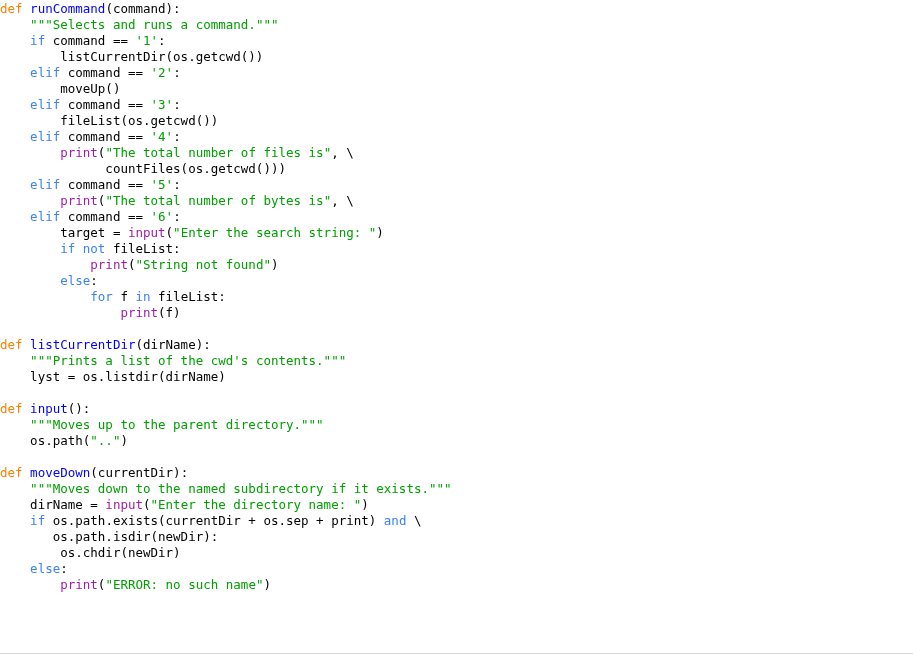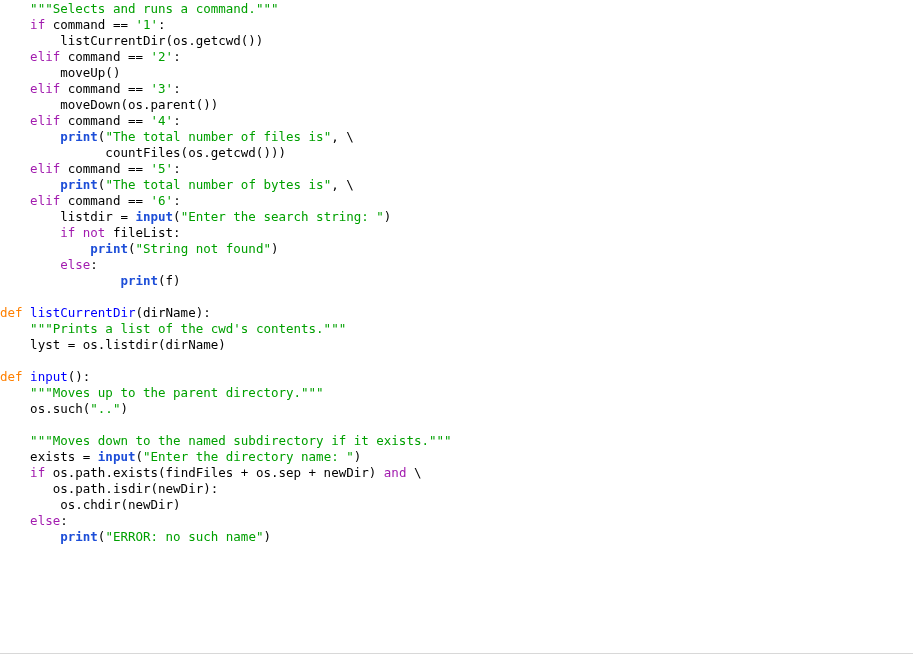--- a/index.html
+++ b/index.html
@@ -31,72 +31,75 @@
     letter-spacing: 0px;
     padding-left: 0px;
   }
   .code-line:first-child {
     margin-top: 1px;
   }
   .tok {
     white-space: pre;
   }
   
-  .t-kw      { color: #a21caf; }
+  .t-kw      { color: #3b82f6; }
   .t-def     { color: #ff8000; }
   .t-fname   { color: #0000ff; }
-  .t-builtin { color: #1d4ed8; font-weight: bold; }
+  .t-builtin { color: #a21caf; }
   .t-str     { color: #00a000; }
   .t-doc     { color: #00a000; }
   .t-plain   { color: #000000; }
   .t-op      { color: #000000; }
 
   #bottom-rule {
     position: absolute;
     left: 0;
     top: 652px;
     width: 913px;
     height: 1px;
     background: #d8d8d8;
   }
 </style>
 </head>
 <body>
 
 <div id="code-listing">
   <div id="code-body">
+      <div class="code-line"><span class="tok t-def">def</span><span class="tok t-plain"> </span><span class="tok t-fname">runCommand</span><span class="tok t-plain">(command):</span></div>
       <div class="code-line"><span class="tok t-plain">    </span><span class="tok t-doc">"""Selects and runs a command."""</span></div>
       <div class="code-line"><span class="tok t-plain">    </span><span class="tok t-kw">if</span><span class="tok t-plain"> command </span><span class="tok t-op">==</span><span class="tok t-plain"> </span><span class="tok t-str">'1'</span><span class="tok t-plain">:</span></div>
       <div class="code-line"><span class="tok t-plain">        listCurrentDir(os.getcwd())</span></div>
       <div class="code-line"><span class="tok t-plain">    </span><span class="tok t-kw">elif</span><span class="tok t-plain"> command </span><span class="tok t-op">==</span><span class="tok t-plain"> </span><span class="tok t-str">'2'</span><span class="tok t-plain">:</span></div>
       <div class="code-line"><span class="tok t-plain">        moveUp()</span></div>
       <div class="code-line"><span class="tok t-plain">    </span><span class="tok t-kw">elif</span><span class="tok t-plain"> command </span><span class="tok t-op">==</span><span class="tok t-plain"> </span><span class="tok t-str">'3'</span><span class="tok t-plain">:</span></div>
-      <div class="code-line"><span class="tok t-plain">        moveDown(os.parent())</span></div>
+      <div class="code-line"><span class="tok t-plain">        fileList(os.getcwd())</span></div>
       <div class="code-line"><span class="tok t-plain">    </span><span class="tok t-kw">elif</span><span class="tok t-plain"> command </span><span class="tok t-op">==</span><span class="tok t-plain"> </span><span class="tok t-str">'4'</span><span class="tok t-plain">:</span></div>
       <div class="code-line"><span class="tok t-plain">        </span><span class="tok t-builtin">print</span><span class="tok t-plain">(</span><span class="tok t-str">"The total number of files is"</span><span class="tok t-plain">, \</span></div>
       <div class="code-line"><span class="tok t-plain">              countFiles(os.getcwd()))</span></div>
       <div class="code-line"><span class="tok t-plain">    </span><span class="tok t-kw">elif</span><span class="tok t-plain"> command </span><span class="tok t-op">==</span><span class="tok t-plain"> </span><span class="tok t-str">'5'</span><span class="tok t-plain">:</span></div>
       <div class="code-line"><span class="tok t-plain">        </span><span class="tok t-builtin">print</span><span class="tok t-plain">(</span><span class="tok t-str">"The total number of bytes is"</span><span class="tok t-plain">, \</span></div>
       <div class="code-line"><span class="tok t-plain">    </span><span class="tok t-kw">elif</span><span class="tok t-plain"> command </span><span class="tok t-op">==</span><span class="tok t-plain"> </span><span class="tok t-str">'6'</span><span class="tok t-plain">:</span></div>
-      <div class="code-line"><span class="tok t-plain">        listdir = </span><span class="tok t-builtin">input</span><span class="tok t-plain">(</span><span class="tok t-str">"Enter the search string: "</span><span class="tok t-plain">)</span></div>
+      <div class="code-line"><span class="tok t-plain">        target = </span><span class="tok t-builtin">input</span><span class="tok t-plain">(</span><span class="tok t-str">"Enter the search string: "</span><span class="tok t-plain">)</span></div>
       <div class="code-line"><span class="tok t-plain">        </span><span class="tok t-kw">if</span><span class="tok t-plain"> </span><span class="tok t-kw">not</span><span class="tok t-plain"> fileList:</span></div>
       <div class="code-line"><span class="tok t-plain">            </span><span class="tok t-builtin">print</span><span class="tok t-plain">(</span><span class="tok t-str">"String not found"</span><span class="tok t-plain">)</span></div>
       <div class="code-line"><span class="tok t-plain">        </span><span class="tok t-kw">else</span><span class="tok t-plain">:</span></div>
+      <div class="code-line"><span class="tok t-plain">            </span><span class="tok t-kw">for</span><span class="tok t-plain"> f </span><span class="tok t-kw">in</span><span class="tok t-plain"> fileList:</span></div>
       <div class="code-line"><span class="tok t-plain">                </span><span class="tok t-builtin">print</span><span class="tok t-plain">(f)</span></div>
       <div class="code-line"><span class="tok t-plain"></span></div>
       <div class="code-line"><span class="tok t-def">def</span><span class="tok t-plain"> </span><span class="tok t-fname">listCurrentDir</span><span class="tok t-plain">(dirName):</span></div>
       <div class="code-line"><span class="tok t-plain">    </span><span class="tok t-doc">"""Prints a list of the cwd's contents."""</span></div>
       <div class="code-line"><span class="tok t-plain">    lyst = os.listdir(dirName)</span></div>
       <div class="code-line"><span class="tok t-plain"></span></div>
       <div class="code-line"><span class="tok t-def">def</span><span class="tok t-plain"> </span><span class="tok t-fname">input</span><span class="tok t-plain">():</span></div>
       <div class="code-line"><span class="tok t-plain">    </span><span class="tok t-doc">"""Moves up to the parent directory."""</span></div>
-      <div class="code-line"><span class="tok t-plain">    os.such(</span><span class="tok t-str">".."</span><span class="tok t-plain">)</span></div>
+      <div class="code-line"><span class="tok t-plain">    os.path(</span><span class="tok t-str">".."</span><span class="tok t-plain">)</span></div>
       <div class="code-line"><span class="tok t-plain"></span></div>
+      <div class="code-line"><span class="tok t-def">def</span><span class="tok t-plain"> </span><span class="tok t-fname">moveDown</span><span class="tok t-plain">(currentDir):</span></div>
       <div class="code-line"><span class="tok t-plain">    </span><span class="tok t-doc">"""Moves down to the named subdirectory if it exists."""</span></div>
-      <div class="code-line"><span class="tok t-plain">    exists = </span><span class="tok t-builtin">input</span><span class="tok t-plain">(</span><span class="tok t-str">"Enter the directory name: "</span><span class="tok t-plain">)</span></div>
-      <div class="code-line"><span class="tok t-plain">    </span><span class="tok t-kw">if</span><span class="tok t-plain"> os.path.exists(findFiles + os.sep + newDir) </span><span class="tok t-kw">and</span><span class="tok t-plain"> \</span></div>
+      <div class="code-line"><span class="tok t-plain">    dirName = </span><span class="tok t-builtin">input</span><span class="tok t-plain">(</span><span class="tok t-str">"Enter the directory name: "</span><span class="tok t-plain">)</span></div>
+      <div class="code-line"><span class="tok t-plain">    </span><span class="tok t-kw">if</span><span class="tok t-plain"> os.path.exists(currentDir + os.sep + print) </span><span class="tok t-kw">and</span><span class="tok t-plain"> \</span></div>
       <div class="code-line"><span class="tok t-plain">       os.path.isdir(newDir):</span></div>
       <div class="code-line"><span class="tok t-plain">        os.chdir(newDir)</span></div>
       <div class="code-line"><span class="tok t-plain">    </span><span class="tok t-kw">else</span><span class="tok t-plain">:</span></div>
       <div class="code-line"><span class="tok t-plain">        </span><span class="tok t-builtin">print</span><span class="tok t-plain">(</span><span class="tok t-str">"ERROR: no such name"</span><span class="tok t-plain">)</span></div>
     </div>
   <div id="bottom-rule"></div>
 </div>
 
 </body></html>

